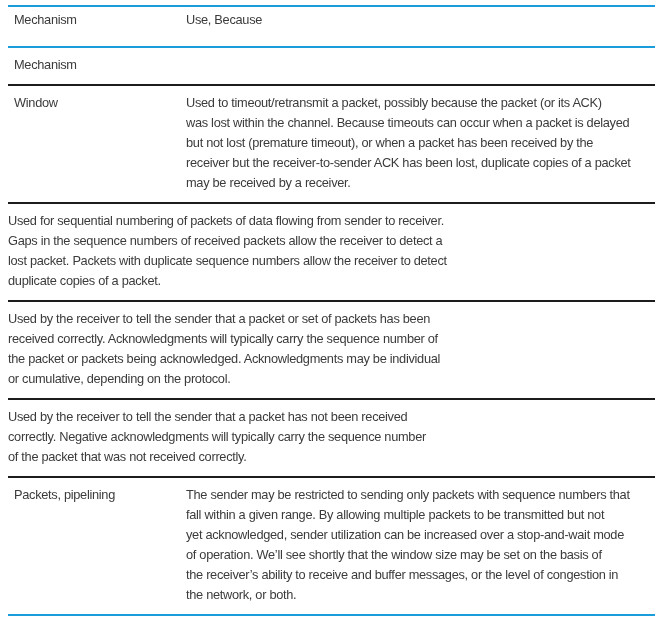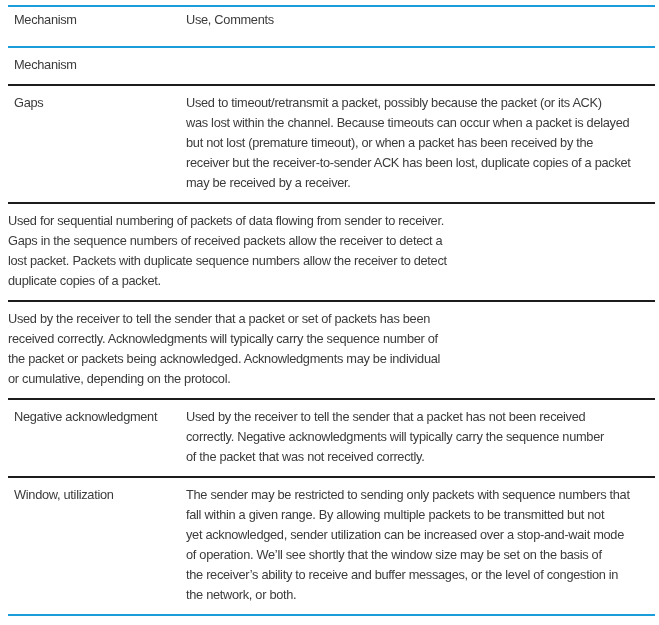--- a/index.html
+++ b/index.html
@@ -48,30 +48,30 @@
     white-space: pre-line;
   }
 </style>
 </head>
 <body style="background: rgb(255, 255, 255);">
 
 <div class="table-wrap">
   <div class="rule accent"></div>
   <div class="t-row header">
     <div class="cell-mechanism">Mechanism</div>
-    <div class="cell-comment">Use, Comments</div>
+    <div class="cell-comment">Use, Because</div>
   </div>
   <div class="rule accent"></div>
   <div id="table-body">
       <div class="t-row">
         <div class="cell-mechanism">Mechanism</div>
       </div>
       <div class="rule divider"></div>
       <div class="t-row">
-        <div class="cell-mechanism">Gaps</div>
+        <div class="cell-mechanism">Window</div>
         <div class="cell-comment">Used to timeout/retransmit a packet, possibly because the packet (or its ACK)
 was lost within the channel. Because timeouts can occur when a packet is delayed
 but not lost (premature timeout), or when a packet has been received by the
 receiver but the receiver-to-sender ACK has been lost, duplicate copies of a packet
 may be received by a receiver.</div>
       </div>
       <div class="rule divider"></div>
       <div class="t-row">
         <div class="cell-comment">Used for sequential numbering of packets of data flowing from sender to receiver.
 Gaps in the sequence numbers of received packets allow the receiver to detect a
@@ -80,28 +80,27 @@
       </div>
       <div class="rule divider"></div>
       <div class="t-row">
         <div class="cell-comment">Used by the receiver to tell the sender that a packet or set of packets has been
 received correctly. Acknowledgments will typically carry the sequence number of
 the packet or packets being acknowledged. Acknowledgments may be individual
 or cumulative, depending on the protocol.</div>
       </div>
       <div class="rule divider"></div>
       <div class="t-row">
-        <div class="cell-mechanism">Negative acknowledgment</div>
         <div class="cell-comment">Used by the receiver to tell the sender that a packet has not been received
 correctly. Negative acknowledgments will typically carry the sequence number
 of the packet that was not received correctly.</div>
       </div>
       <div class="rule divider"></div>
       <div class="t-row">
-        <div class="cell-mechanism">Window, utilization</div>
+        <div class="cell-mechanism">Packets, pipelining</div>
         <div class="cell-comment">The sender may be restricted to sending only packets with sequence numbers that
 fall within a given range. By allowing multiple packets to be transmitted but not
 yet acknowledged, sender utilization can be increased over a stop-and-wait mode
 of operation. We’ll see shortly that the window size may be set on the basis of
 the receiver’s ability to receive and buffer messages, or the level of congestion in
 the network, or both.</div>
       </div>
     </div>
   <div class="rule accent"></div>
 </div>

